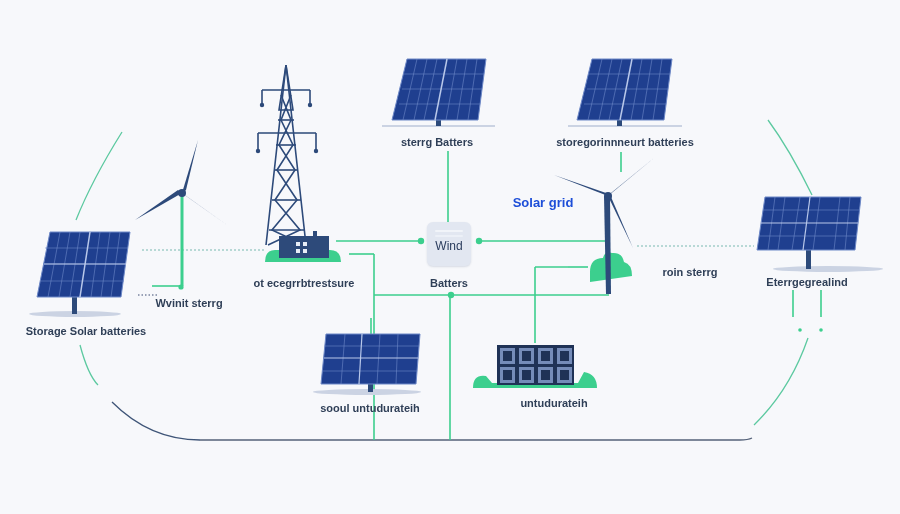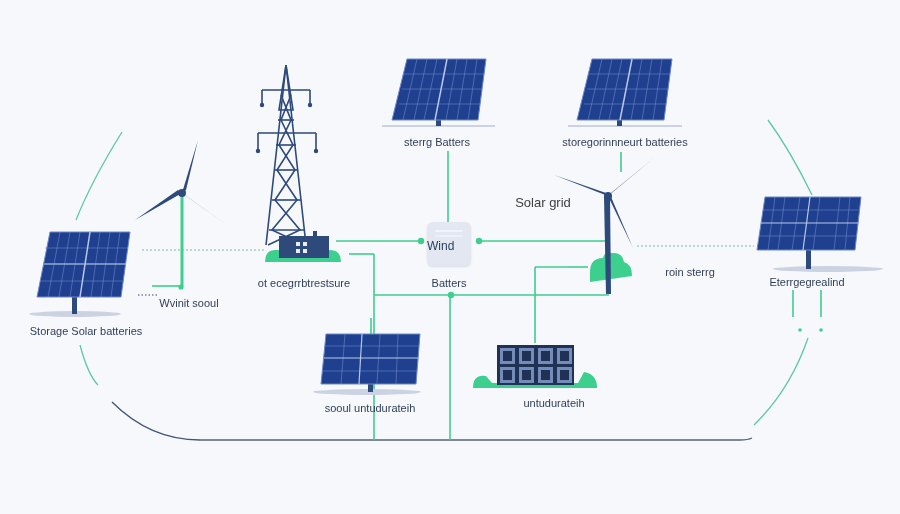--- a/index.html
+++ b/index.html
@@ -1,23 +1,23 @@
 <!DOCTYPE html>
 <html><head>
   <meta charset="utf-8">
   <style>
     html, body { margin: 0; padding: 0; }
     body { width: 900px; height: 514px; background: #f7f8fb; overflow: hidden; position: relative;
            font-family: "Liberation Sans", "DejaVu Sans", sans-serif; }
     #canvas { position: absolute; left: 0; top: 0; width: 900px; height: 514px; }
-    .label { position: absolute; font-size: 11px; color: #2f3f57; white-space: nowrap; transform: translateX(-50%); }
-    .label.big { font-size: 13px; color: #404040; }
+    .label { position: absolute; font-size: 11px; color: #2f3f57; white-space: nowrap; transform: translateX(-50%); font-weight: bold; }
+    .label.big { font-size: 13px; color: #1d4ed8; }
     .wind-box { position: absolute; left: 427px; top: 222px; width: 44px; height: 44px; border-radius: 6px;
                 background: #e2e7f1; box-shadow: 0 1px 2px rgba(40,60,100,0.15); }
-    .wind-box .txt { position: absolute; left: 0; right: 0; top: 17px; font-size: 12px; color: #2b3d5e; }
+    .wind-box .txt { position: absolute; left: 0; right: 0; top: 17px; text-align: center; font-size: 12px; color: #2b3d5e; }
     .wind-box .bar { position: absolute; left: 8px; right: 8px; height: 2px; background: #f1f4f9; border-radius: 1px; }
   </style>
 </head>
 <body>
 
 <svg id="canvas" viewBox="0 0 900 514" xmlns="http://www.w3.org/2000/svg">
 
   <g fill="none" stroke-width="1.3">
     <path d="M122 132 Q92 180 76 220" stroke="#5cc9a0"></path>
     <path d="M80 345 Q88 375 98 385" stroke="#5cc9a0"></path>
@@ -218,21 +218,21 @@
   </g>
 </svg>
 
 <div class="wind-box">
   <div class="bar" style="top:8px"></div>
   <div class="bar" style="top:13px;opacity:.7"></div>
   <div class="txt">Wind</div>
 </div>
 
 <div class="label" style="left:86px;top:325px">Storage Solar batteries</div>
-<div class="label" style="left:189px;top:297px">Wvinit sooul</div>
+<div class="label" style="left:189px;top:297px">Wvinit sterrg</div>
 <div class="label" style="left:304px;top:277px">ot ecegrrbtrestsure</div>
 <div class="label" style="left:449px;top:277px">Batters</div>
 <div class="label" style="left:437px;top:136px">sterrg Batters</div>
 <div class="label" style="left:625px;top:136px">storegorinnneurt batteries</div>
 <div class="label big" style="left:543px;top:195px">Solar grid</div>
 <div class="label" style="left:690px;top:266px">roin sterrg</div>
 <div class="label" style="left:807px;top:276px">Eterrgegrealind</div>
 <div class="label" style="left:370px;top:402px">sooul untudurateih</div>
 <div class="label" style="left:554px;top:397px">untudurateih</div>
 

